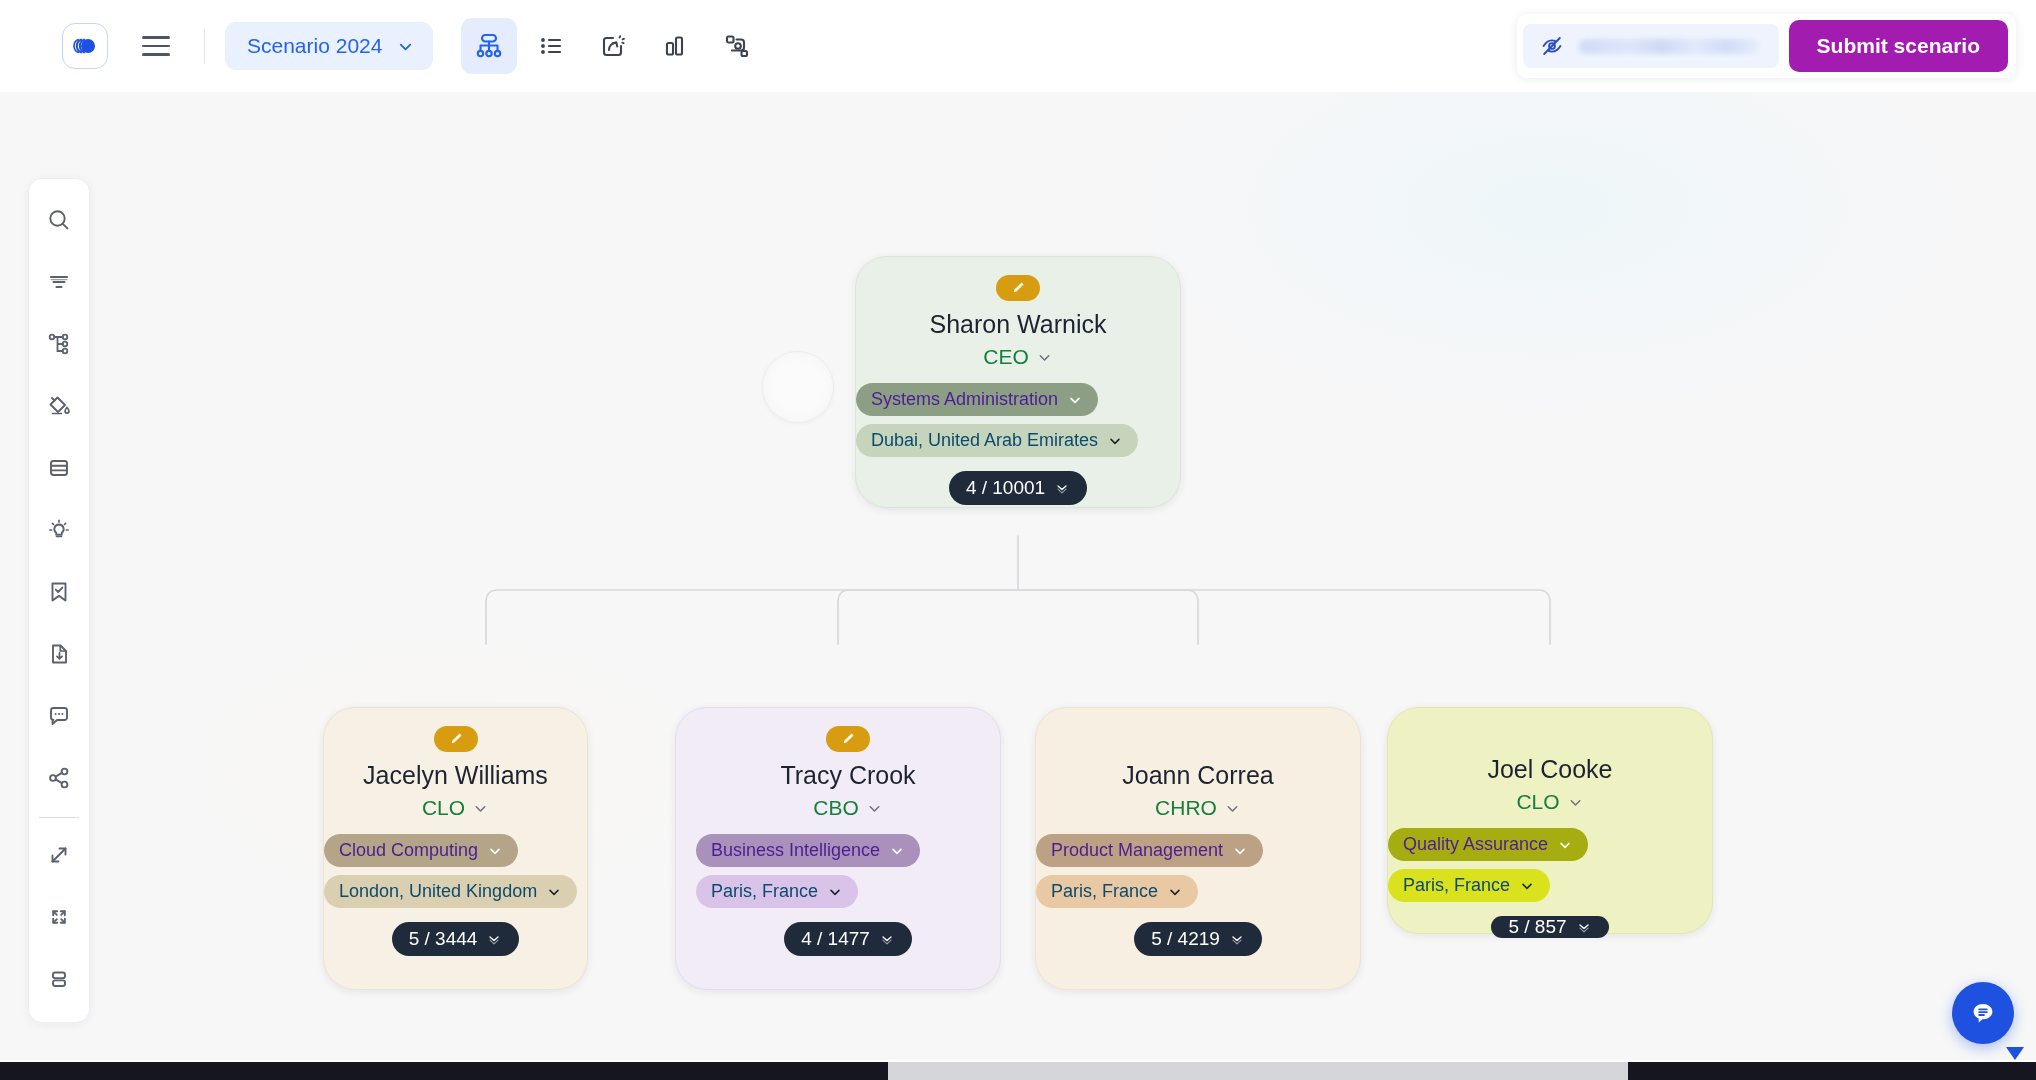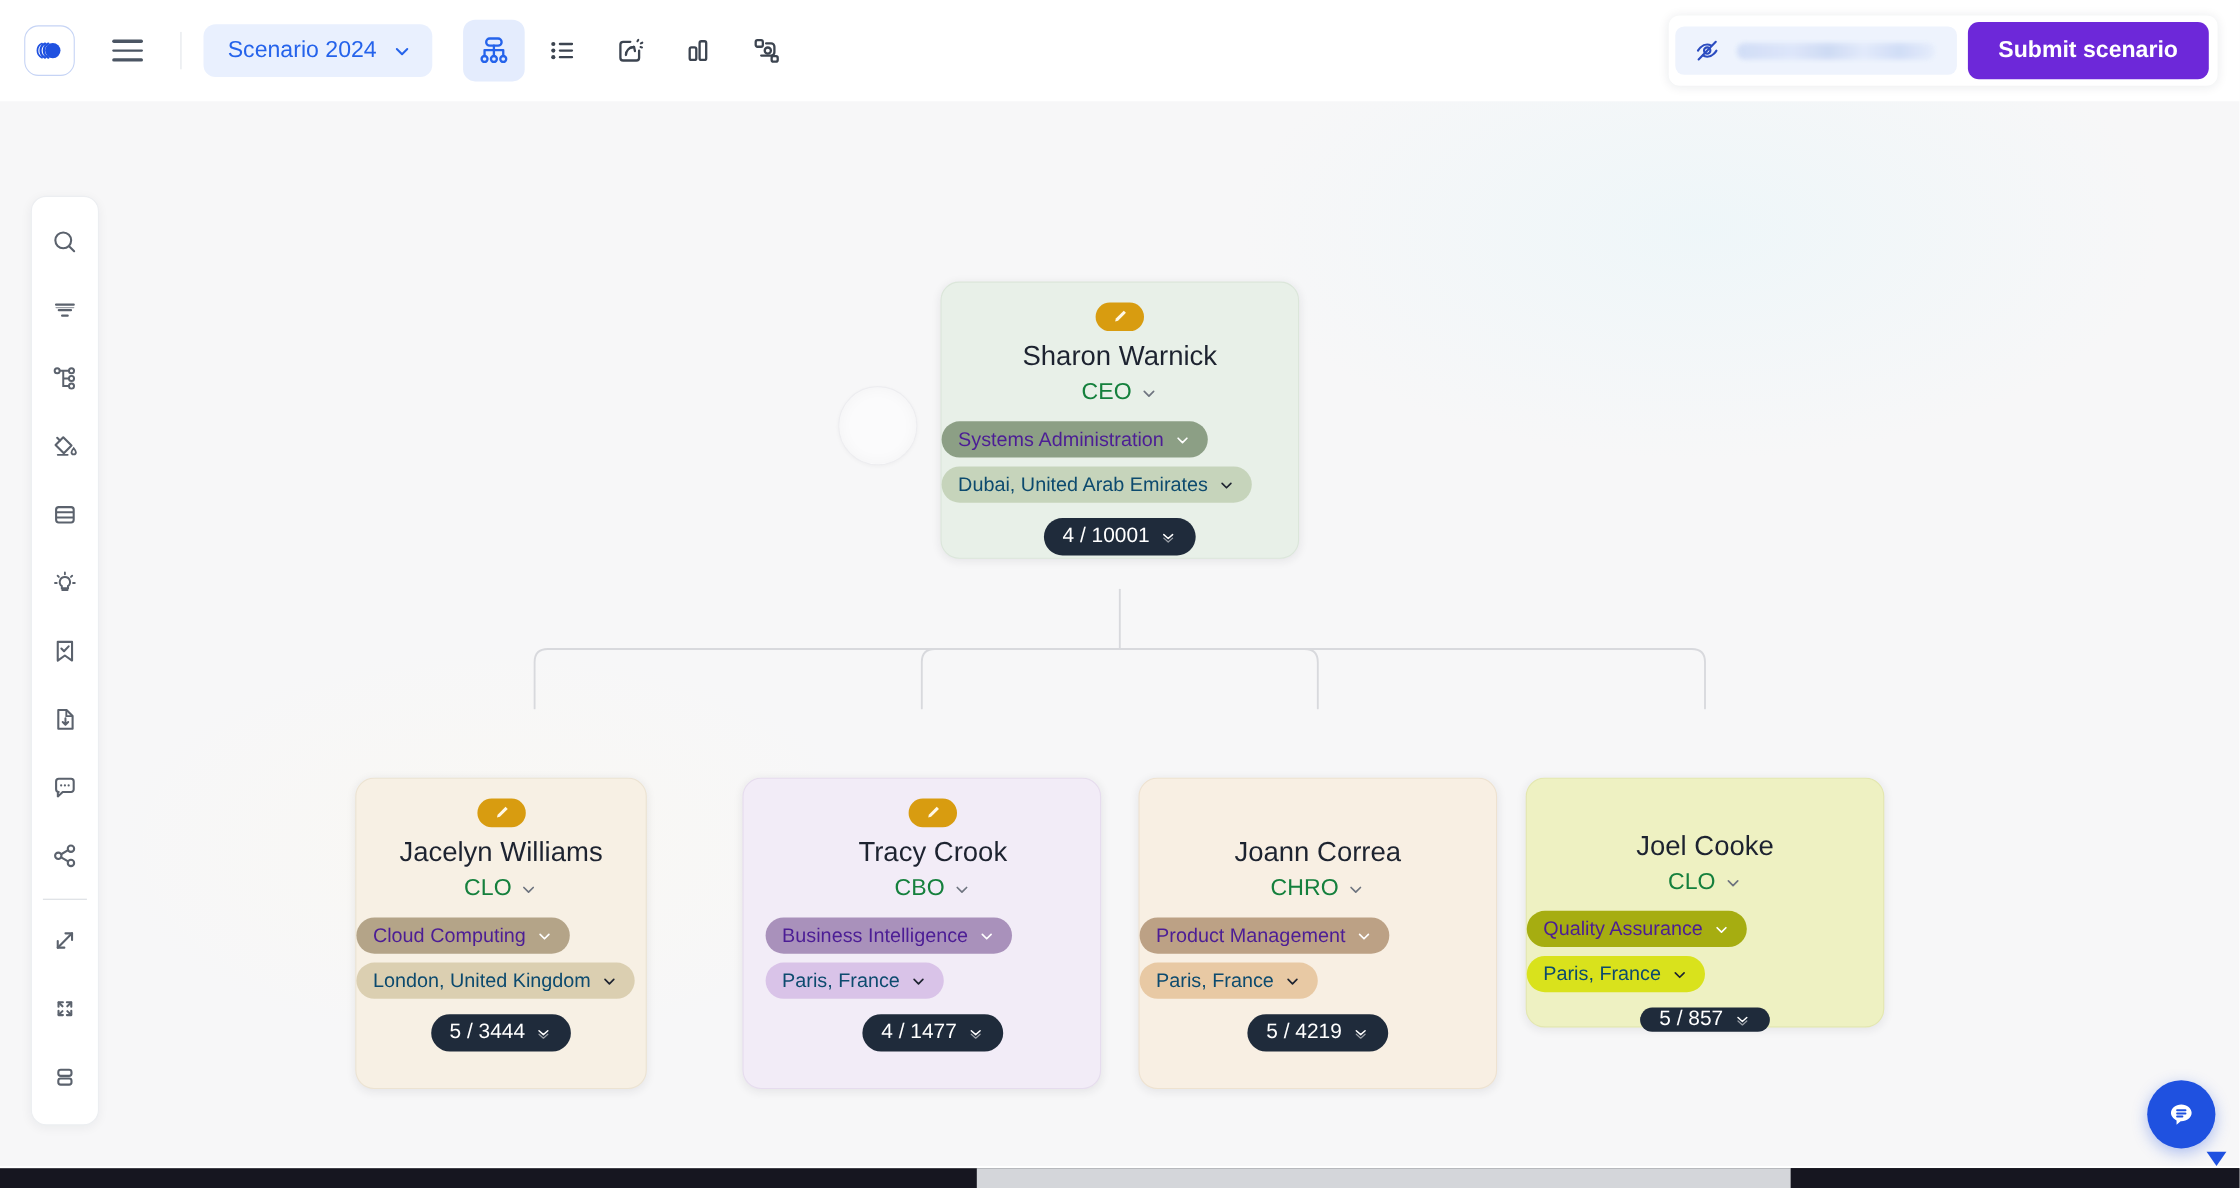--- a/index.html
+++ b/index.html
@@ -30,20 +30,21 @@
     align-items: center;
     z-index: 40;
   }
 
   .topbar-left {
     display: flex;
     align-items: center;
     gap: 0px;
     padding-left: 22px;
     height: 92px;
+    margin-left: 40px;
   }
 
   .logo-box {
     width: 46px; height: 46px;
     border-radius: 13px;
     border: 1.6px solid #c6d4f5;
     background: #ffffff;
     display: flex; align-items: center; justify-content: center;
     flex: 0 0 auto;
   }
@@ -127,21 +128,21 @@
     background: linear-gradient(90deg,#cfdcf6 0%,#dde6fa 28%,#ccd9f3 46%,#e2eafb 64%,#cfdcf6 82%,#e6edfc 100%);
     filter: blur(2.4px);
     opacity: .95;
   }
 
   .submit-btn {
     height: 52px;
     padding: 0 28px;
     border: none;
     border-radius: 10px;
-    background: #6d28d9;
+    background: #a21caf;
     color: #ffffff;
     font-size: 21px;
     font-weight: 700;
     font-family: "Liberation Sans", sans-serif;
     cursor: pointer;
     white-space: nowrap;
   }
 
   
   .left-rail {
@@ -204,21 +205,21 @@
     width: 72px; height: 72px;
     border-radius: 50%;
     background: #fbfbfc;
     border: 1px solid #ededf0;
     box-shadow: inset 0 0 14px rgba(0,0,0,0.035), 0 1px 4px rgba(0,0,0,0.04);
   }
 
   
   .node {
     position: absolute;
-    border-radius: 17px;
+    border-radius: 32px;
     box-shadow: 0 2px 9px rgba(30,35,50,0.085);
     display: flex;
     flex-direction: column;
     align-items: center;
     padding-top: 18px;
   }
 
   .edit-badge {
     width: 44px; height: 26px;
     border-radius: 13px;

